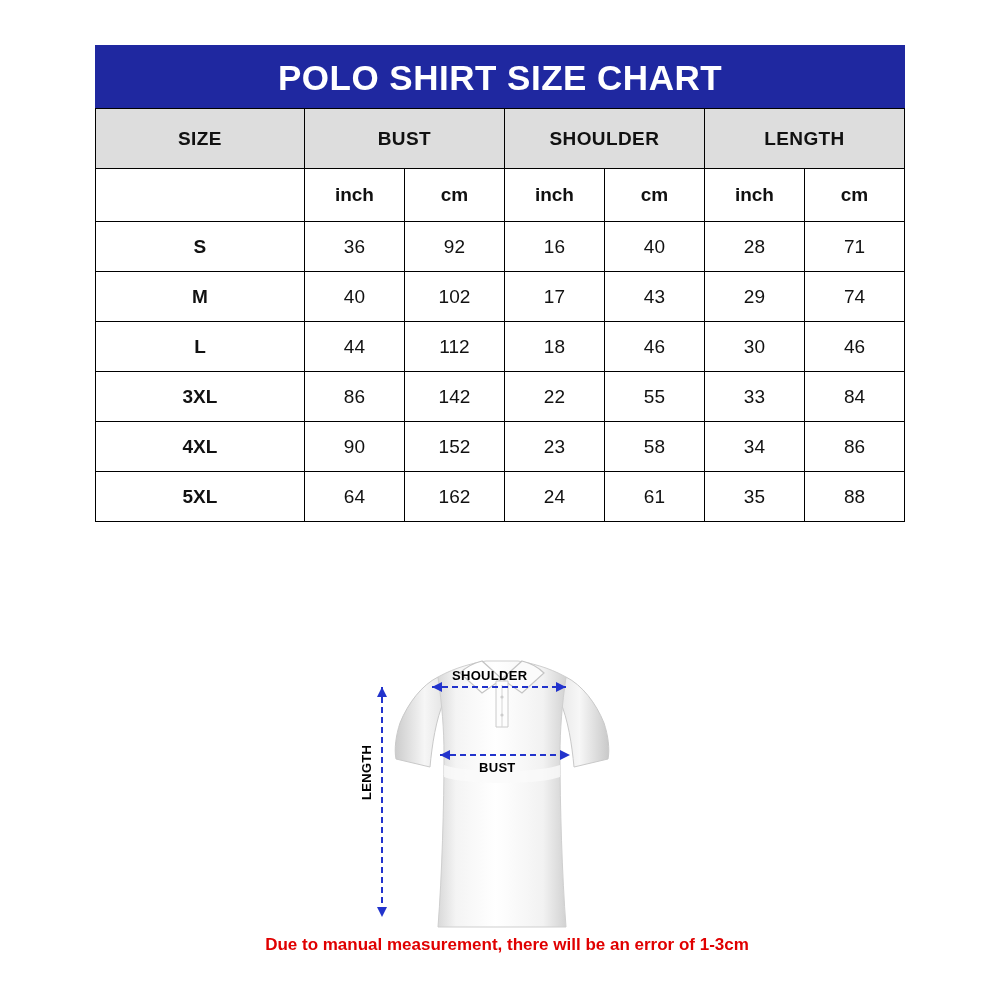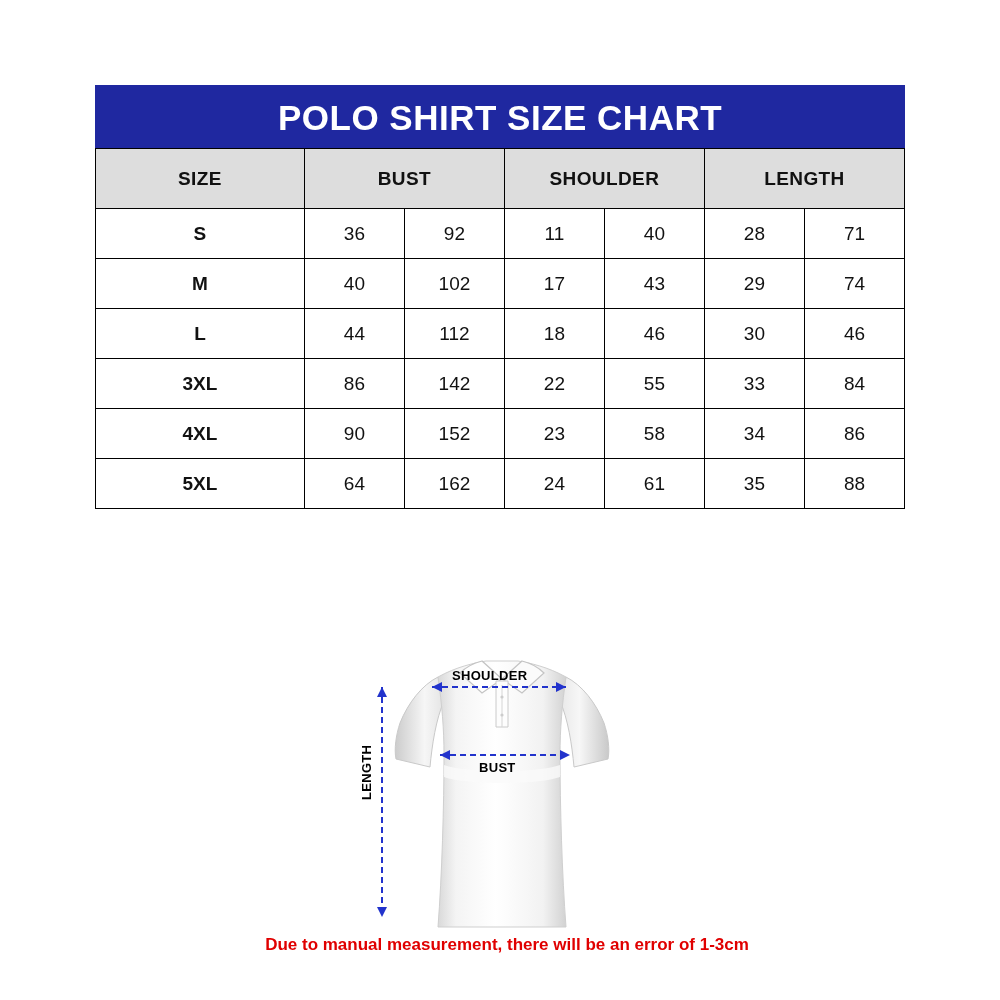--- a/index.html
+++ b/index.html
@@ -14,21 +14,20 @@
     color: #000000;
     position: relative;
     overflow: hidden;
   }
 
   .chart-wrap {
     position: absolute;
     left: 95px;
     top: 45px;
     width: 810px;
-    margin-top: 40px;
   }
 
   .chart-title {
     background: #1f28a0;
     color: #ffffff;
     font-size: 35px;
     font-weight: bold;
     text-align: center;
     letter-spacing: 0.5px;
     height: 63px;
@@ -142,27 +141,36 @@
         <col class="c-num">
         <col class="c-num">
     </colgroup>
     <thead>
       <tr class="hdr-row">
         <th>SIZE</th>
         <th colspan="2">BUST</th>
         <th colspan="2">SHOULDER</th>
         <th colspan="2">LENGTH</th>
       </tr>
+      <tr class="unit-row">
+        <td class="blank"></td>
+        <td>inch</td>
+        <td>cm</td>
+        <td>inch</td>
+        <td>cm</td>
+        <td>inch</td>
+        <td>cm</td>
+      </tr>
     </thead>
     <tbody>
       <tr class="data-row">
         <td class="size-cell">S</td>
         <td>36</td>
         <td>92</td>
-        <td>11</td>
+        <td>16</td>
         <td>40</td>
         <td>28</td>
         <td>71</td>
       </tr>
       <tr class="data-row">
         <td class="size-cell">M</td>
         <td>40</td>
         <td>102</td>
         <td>17</td>
         <td>43</td>

